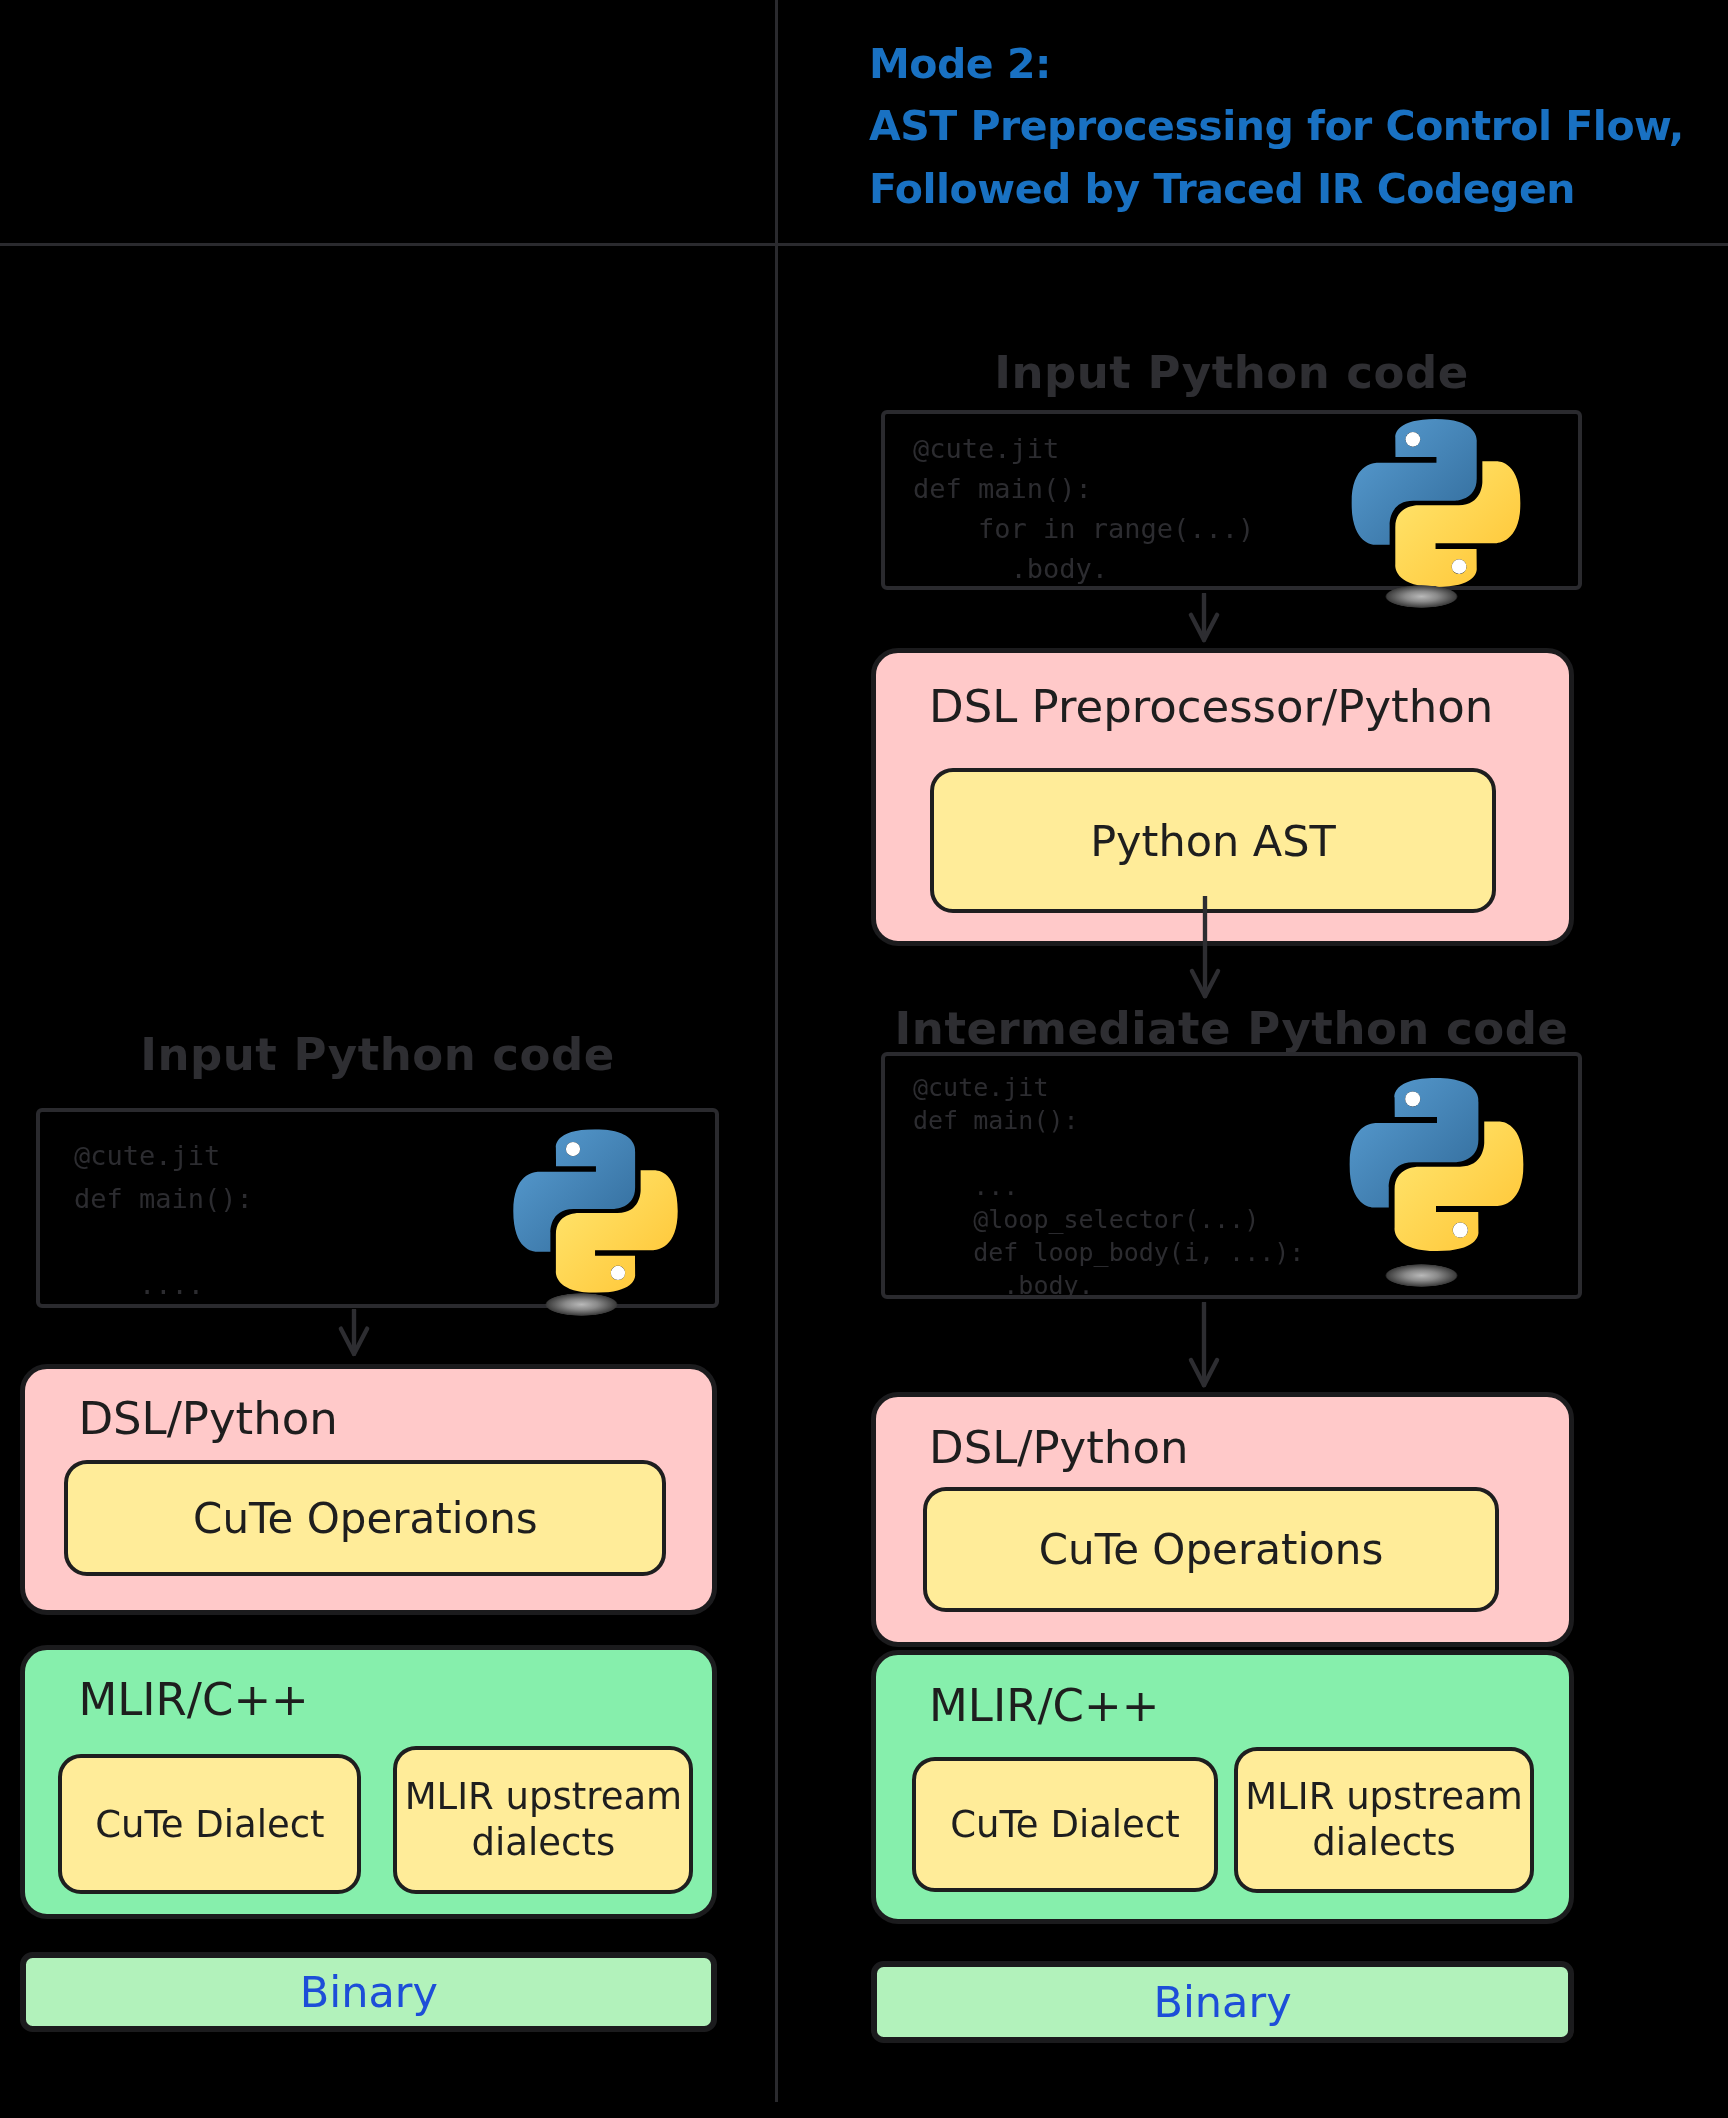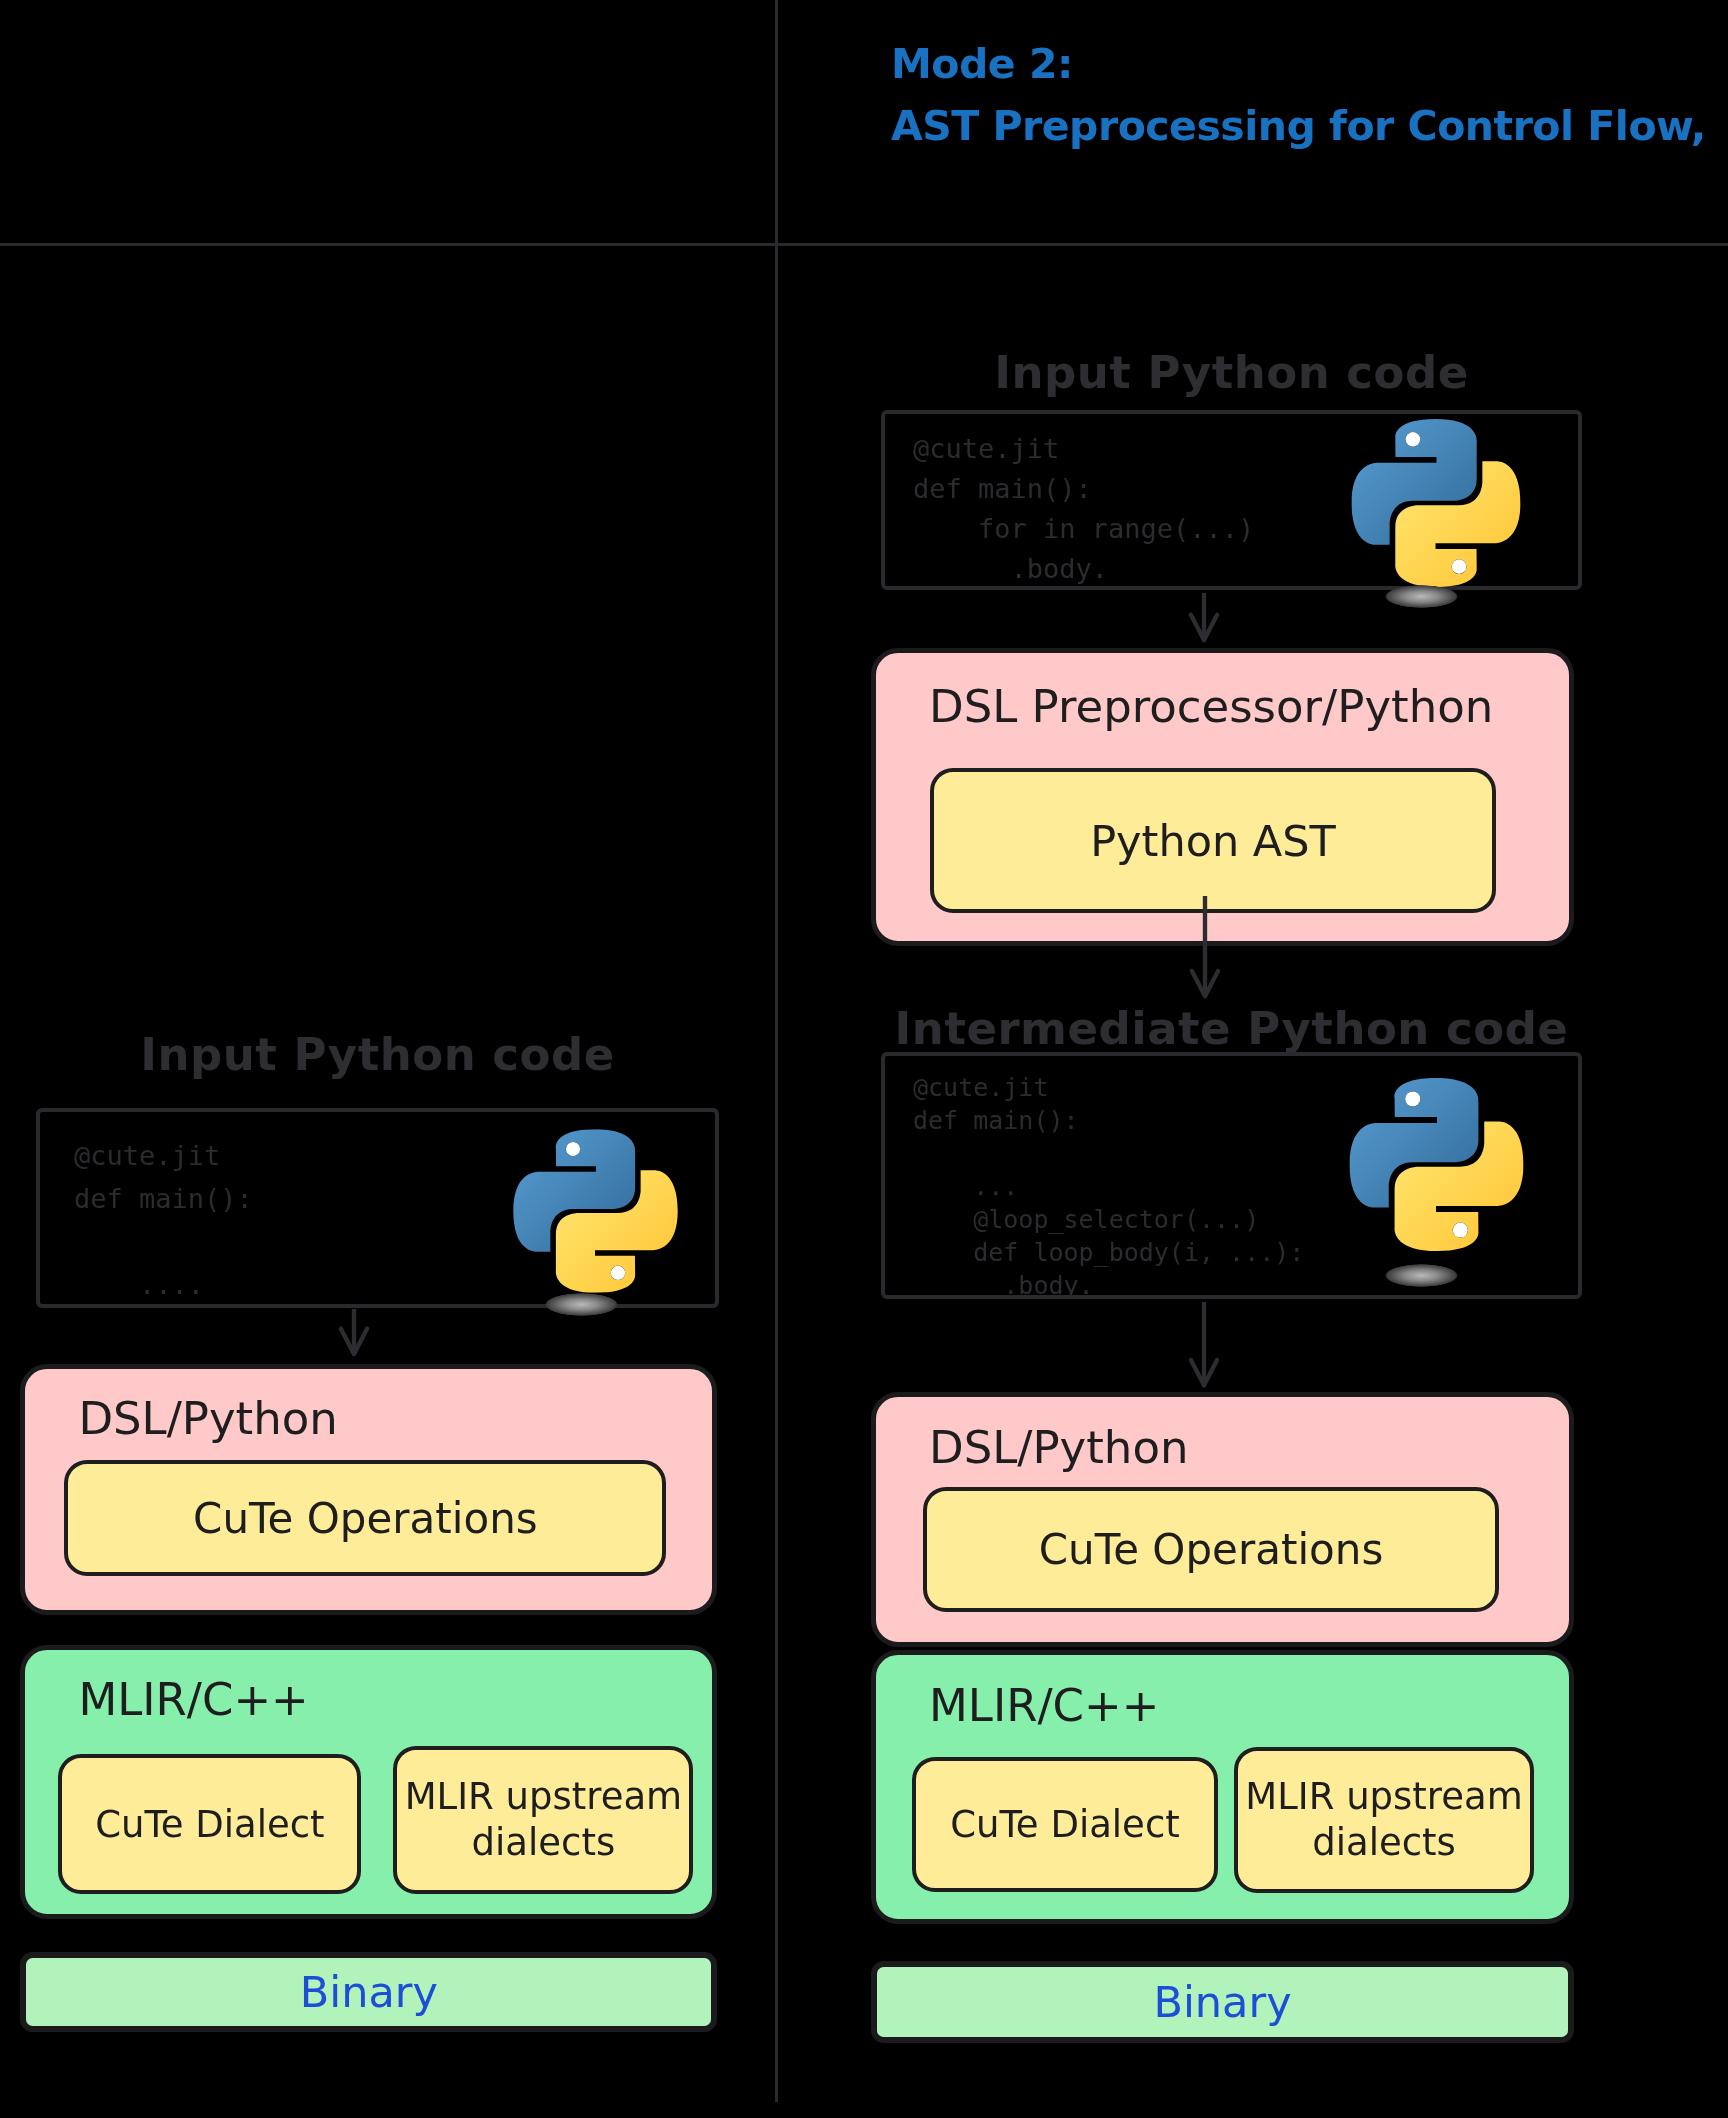--- a/index.html
+++ b/index.html
@@ -157,23 +157,24 @@
     <div class="subbox" style="left:368px;top:96px;width:300px;height:148px;font-size:37px;">
       <span class="pre-line">MLIR upstream
 dialects</span>
     </div>
   </div>
 
   <div class="binary" style="left:20.4px;top:1952px;width:697px;height:80px;">
     <span>Binary</span>
   </div>
 
-  <div class="mode-title" style="left:891px;top:33px;">
+  <div class="mode-title" style="left:869px;top:33px;">
     <div>Mode 2:</div>
     <div>AST Preprocessing for Control Flow,</div>
+    <div>Followed by Traced IR Codegen</div>
   </div>
 
   <div class="ghost-title" style="left:881px;width:701px;top:346px;">Input Python code</div>
 
   <div class="codebox" style="left:881px;top:410px;width:701px;height:180px;">
     <div class="code" style="left:28px;top:14.6px;font-size:27px;line-height:40px;">@cute.jit
 def main():
     for in range(...)
       .body.</div>
     <svg class="pylogo" style="left:466px;top:4.9px;" width="170" height="168" viewBox="0 0 350 347">

